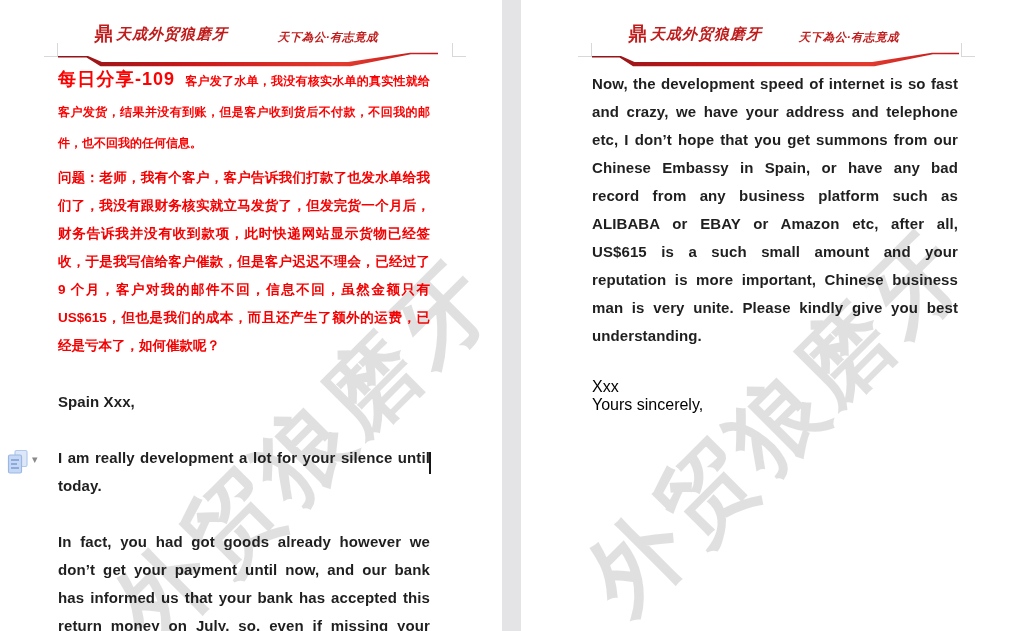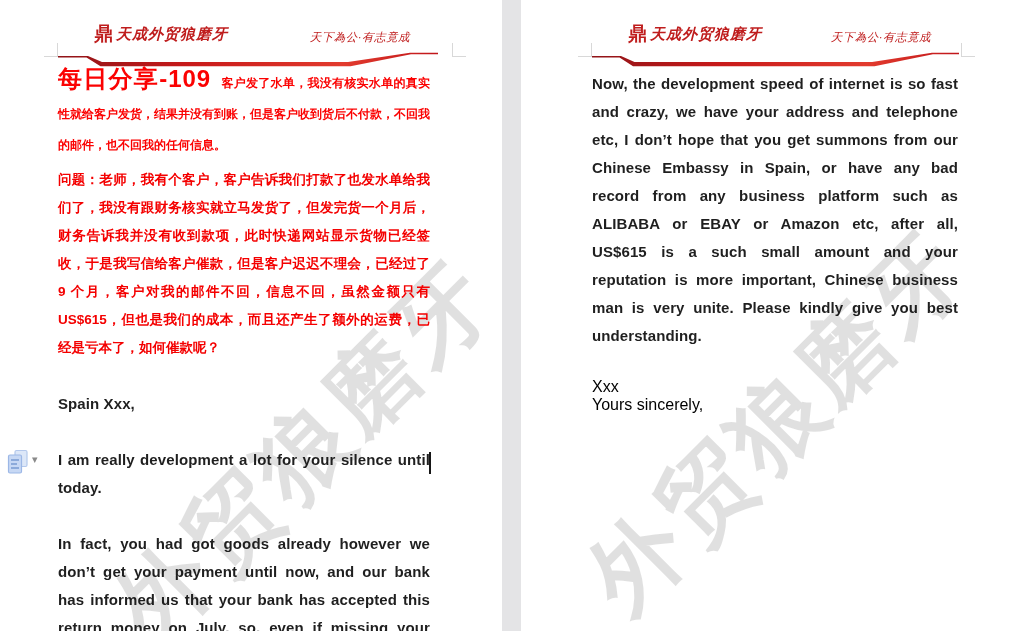--- a/index.html
+++ b/index.html
@@ -10,21 +10,21 @@
   #page1{left:0;width:502px;}
   #page2{left:521px;width:503px;}
 
   
   .header{position:absolute;top:22px;height:36px;}
   #page1 .header{left:58px;width:380px;}
   #page2 .header{left:71px;width:367px;}
   .brand-row{position:absolute;left:36px;top:2px;display:flex;align-items:flex-end;gap:3px;color:#bf1d1d;}
   .logo{font-size:19px;line-height:19px;font-weight:bold;}
   .brand{font-size:15px;font-weight:bold;font-style:italic;letter-spacing:1px;line-height:18px;text-align:right;}
-  .slogan{position:absolute;right:28px;top:8px;font-size:11.5px;font-weight:normal;font-style:italic;
+  .slogan{position:absolute;right:60px;top:8px;font-size:11.5px;font-weight:bold;font-style:italic;
           letter-spacing:0.5px;color:#bf1d1d;white-space:nowrap;}
   .swoosh{position:absolute;left:0;bottom:-9px;width:100%;height:18px;}
   .mark{position:absolute;top:43px;width:13px;height:13px;}
   .mark-l{border-right:1.5px solid #d8d8d8;border-bottom:1.5px solid #d8d8d8;}
   .mark-r{border-left:1.5px solid #d8d8d8;border-bottom:1.5px solid #d8d8d8;}
   #page1 .mark-l{left:44px;} #page1 .mark-r{left:452px;}
   #page2 .mark-l{left:57px;} #page2 .mark-r{left:440px;}
 
   
   .watermark{position:absolute;font-size:92px;font-weight:bold;color:rgba(0,0,0,0.12);
@@ -33,21 +33,21 @@
   #page2 .watermark{left:12px;top:360px;}
 
   
   .content{position:absolute;}
   #page1 .content{left:58px;width:372px;top:64px;}
   #page2 .content{left:71px;width:366px;top:70px;}
   .content p{margin:28px 0 0 0;text-align:justify;}
   .content p:first-child{margin-top:0;}
 
   .title{line-height:30px;color:#fb0202;font-weight:bold;}
-  .title .big{font-size:24px;letter-spacing:1px;margin-right:10px;margin-top:24px;}
+  .title .big{font-size:18px;letter-spacing:1px;margin-right:10px;margin-top:24px;}
   .title .rest{font-size:12px;}
   .cn-q{font-size:13.5px;font-weight:bold;color:#f40000;line-height:28px;margin-top:6px !important;}
   .en{font-size:15px;font-weight:bold;color:#1f1f1f;line-height:28px;letter-spacing:0.1px;}
 
   
   #caret{position:absolute;left:429px;top:452px;width:2px;height:22px;background:#161616;}
   .float-doc{position:absolute;left:6px;top:449px;width:24px;height:26px;}
   .float-caret{position:absolute;left:32px;top:454px;color:#8a8a8a;font-size:11px;line-height:11px;}
 </style>
 </head>

